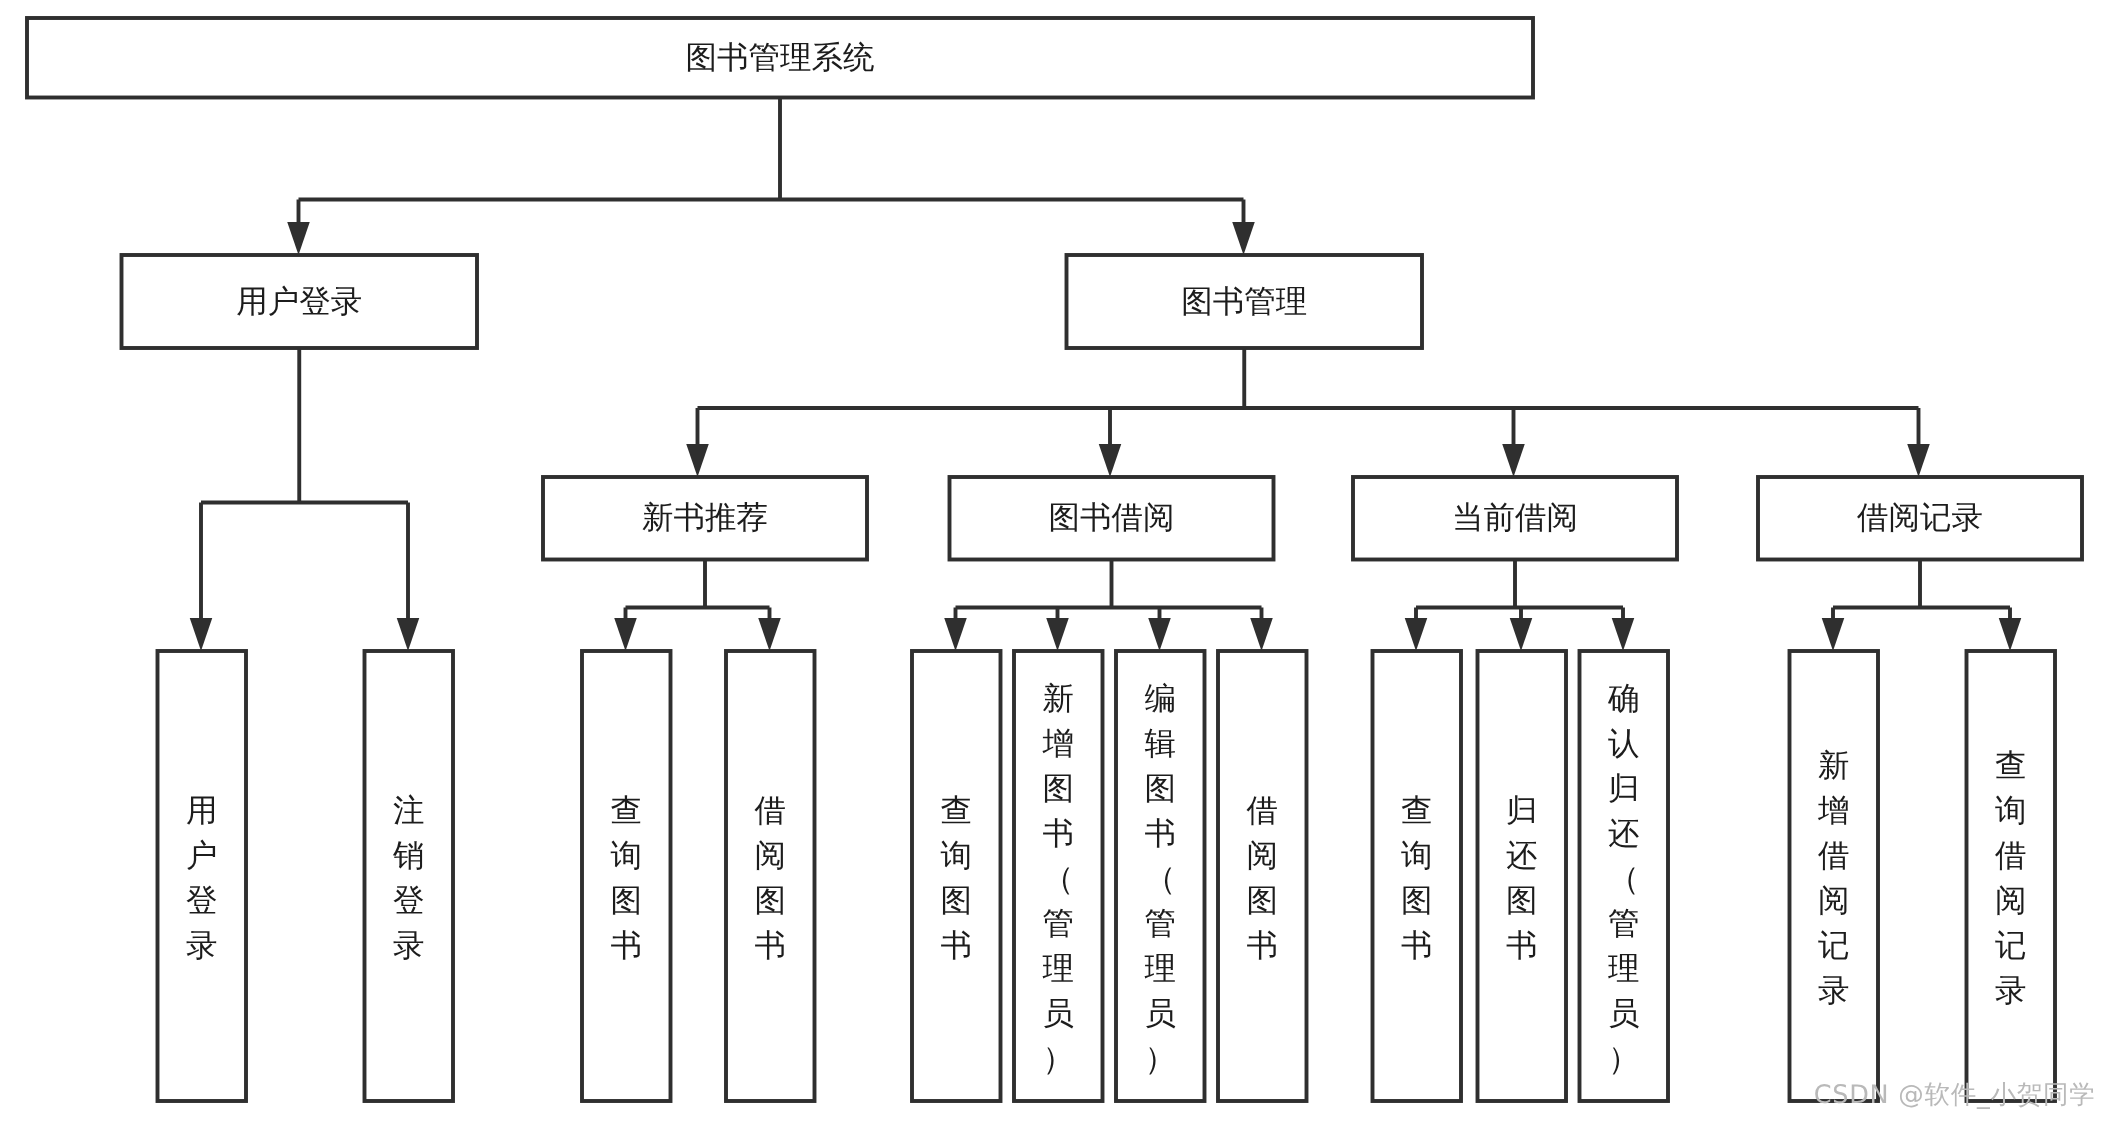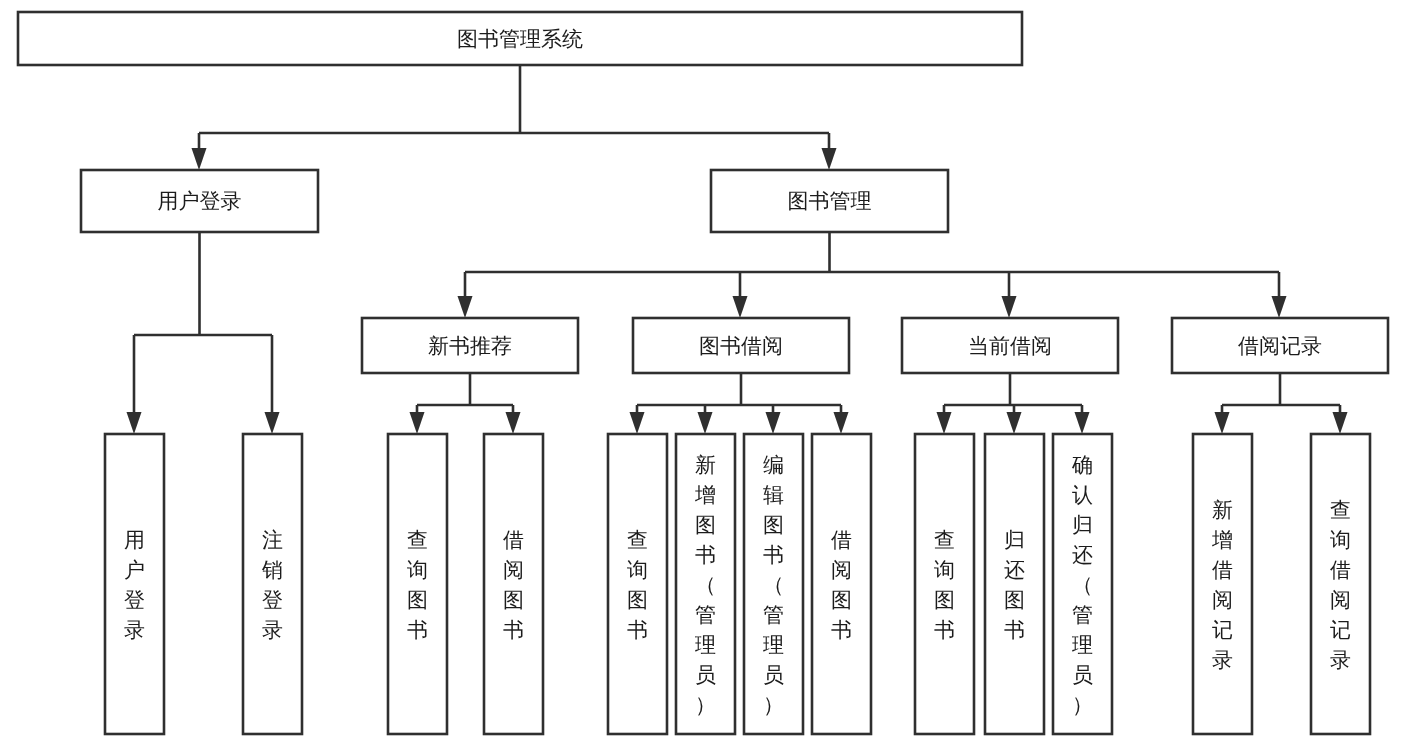--- a/index.html
+++ b/index.html
@@ -217,13 +217,14 @@
         <g>
           <rect x="1193" y="434" width="59" height="300" class="node-box"></rect>
           <text x="1222.5" class="node-label-v"><tspan x="1222.5" y="517.4">新</tspan><tspan x="1222.5" y="547.4">增</tspan><tspan x="1222.5" y="577.4">借</tspan><tspan x="1222.5" y="607.4">阅</tspan><tspan x="1222.5" y="637.4">记</tspan><tspan x="1222.5" y="667.4">录</tspan></text>
         </g>
         <g>
           <rect x="1311" y="434" width="59" height="300" class="node-box"></rect>
           <text x="1340.5" class="node-label-v"><tspan x="1340.5" y="517.4">查</tspan><tspan x="1340.5" y="547.4">询</tspan><tspan x="1340.5" y="577.4">借</tspan><tspan x="1340.5" y="607.4">阅</tspan><tspan x="1340.5" y="637.4">记</tspan><tspan x="1340.5" y="667.4">录</tspan></text>
         </g>
       </g>
   </svg>
+  <div class="watermark">CSDN @软件_小贺同学</div>
 </div>
 
 </body></html>

